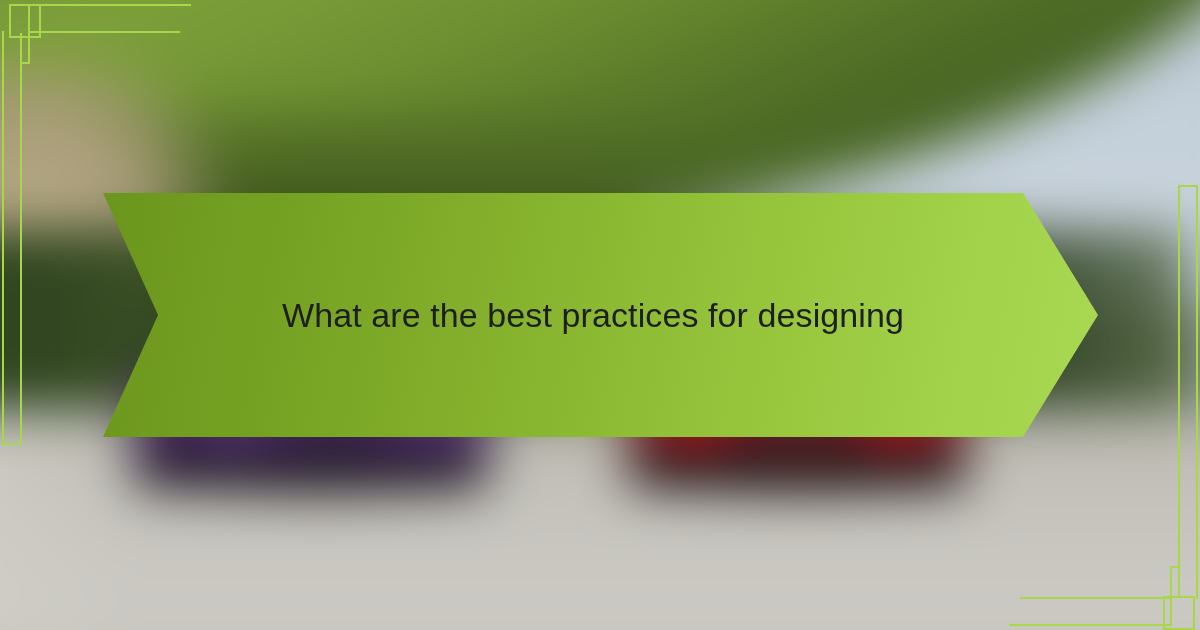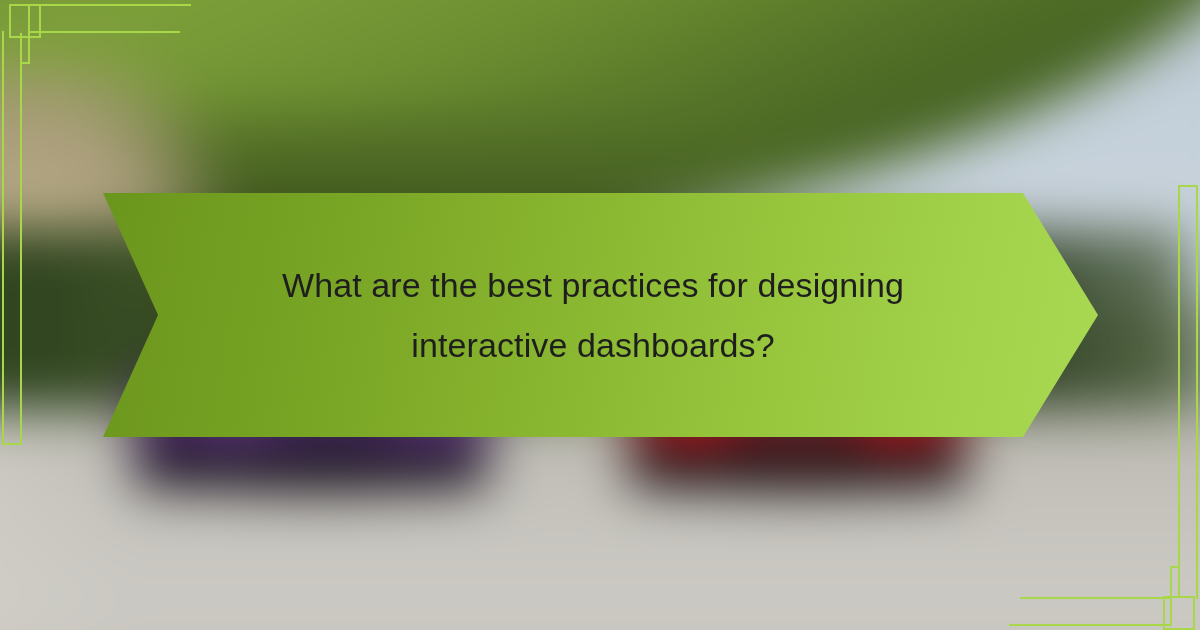--- a/index.html
+++ b/index.html
@@ -314,21 +314,20 @@
       <div class="car-red-center"></div>
       <div class="car-red-plate"></div>
       <div class="car-red-shadow"></div>
     </div>
   </div>
 
   <div class="banner"></div>
 
   <div class="banner-text">
     <div class="banner-line">What are the best practices for designing</div>
-    <div class="banner-line">interactive dashboards?</div>
   </div>
 
   <div class="orn">
     <div class="orn-box orn-line tl-box" style="background:transparent"></div>
     <div class="orn-line tl-h-outer"></div>
     <div class="orn-line tl-h-inner"></div>
     <div class="orn-line tl-v-outer"></div>
     <div class="orn-line tl-v-inner"></div>
     <div class="orn-line tl-v-long"></div>
     <div class="orn-line tl-v-long-b"></div>

